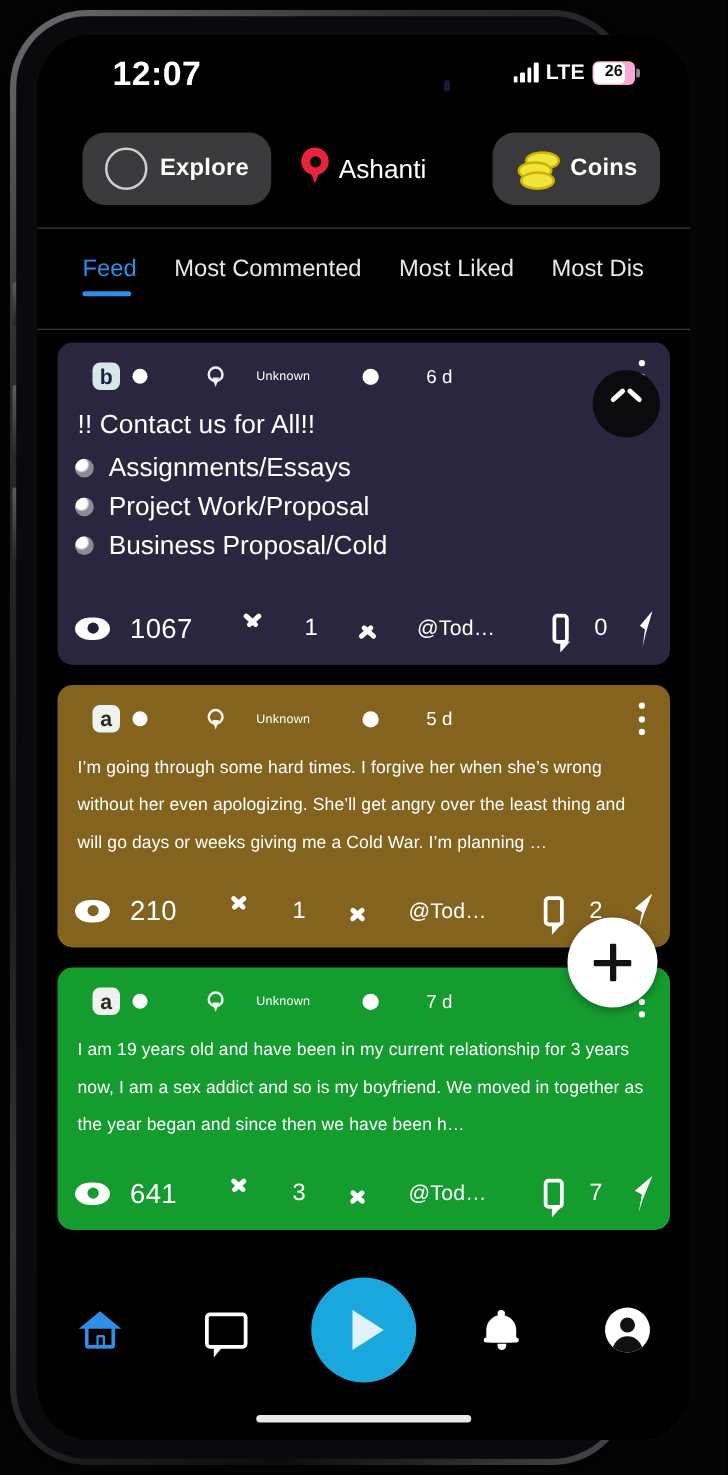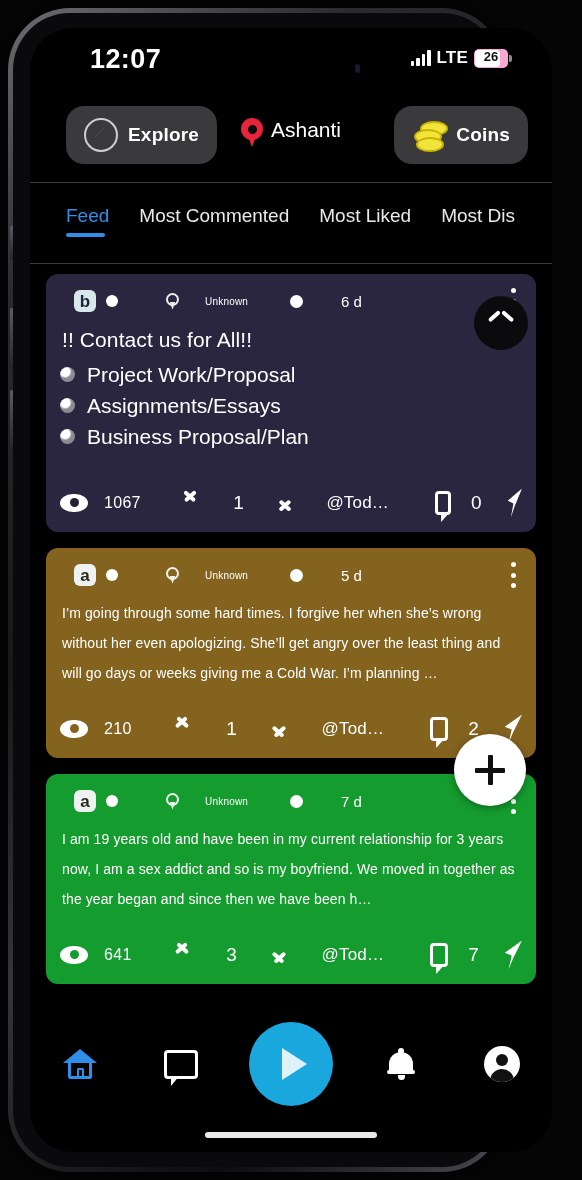--- a/index.html
+++ b/index.html
@@ -45,21 +45,21 @@
   .pill-coins{right:24px;top:16px;}
   .pill-label{color:#fff;font-size:19px;font-weight:700;letter-spacing:.2px;}
   .compass{width:30px;height:30px;border-radius:50%;border:2.2px solid #cfcfd2;position:relative;}
   .compass:after{content:"";position:absolute;left:7px;top:7px;width:12px;height:12px;
     background:#cfcfd2;clip-path:polygon(100% 0,55% 45%,0 100%,45% 55%);}
   .coins-ic{width:34px;height:28px;position:relative;}
   .coins-ic b{position:absolute;display:block;border-radius:50%;background:#f2e43c;border:2px solid #c9b400;}
   .coins-ic b:nth-child(1){left:8px;top:0;width:24px;height:11px;}
   .coins-ic b:nth-child(2){left:2px;top:8px;width:24px;height:11px;}
   .coins-ic b:nth-child(3){left:4px;top:16px;width:24px;height:11px;}
-  .loc{position:absolute;left:50%;top:28px;transform:translateX(-50%);display:flex;align-items:flex-start;gap:8px;}
+  .loc{position:absolute;left:50%;top:28px;transform:translateX(-50%);display:flex;align-items:flex-end;gap:8px;}
   .pin{width:22px;height:30px;position:relative;}
   .pin:before{content:"";position:absolute;left:0;top:0;width:22px;height:22px;border-radius:50% 50% 50% 50%;background:#e8243c;}
   .pin:after{content:"";position:absolute;left:6px;top:16px;width:10px;height:13px;background:#e8243c;
     clip-path:polygon(0 0,100% 0,50% 100%);}
   .pin u{position:absolute;left:6.5px;top:6.5px;width:9px;height:9px;border-radius:50%;background:#0b0b0b;}
   .loc-name{color:#fff;font-size:21px;font-weight:500;}
 
   
   .tabs-wrap{position:absolute;left:0;top:154px;width:522px;height:80px;border-top:1.5px solid #3a3a3c;border-bottom:1.5px solid #3a3a3c;}
   .tabs{position:absolute;left:0;top:0;width:522px;height:77px;display:flex;align-items:center;padding-left:36px;gap:30px;box-sizing:border-box;white-space:nowrap;}
@@ -94,21 +94,21 @@
   .bullets li{display:flex;align-items:center;gap:12px;font-size:21px;line-height:31px;color:#fff;}
   .bdot{width:15px;height:15px;border-radius:50%;background:radial-gradient(circle at 35% 32%,#fff 0 32%,#8b8b93 46% 100%);flex:none;}
 
   .actions{display:flex;align-items:center;height:58px;color:#fff;}
   .act{display:flex;align-items:center;}
   .eye{width:28px;height:18px;position:relative;}
   .eye:before{content:"";position:absolute;inset:0;background:#fff;border-radius:50%/55%;}
   .eye:after{content:"";position:absolute;left:9.5px;top:4px;width:9px;height:9px;border-radius:50%;background:#241f34;}
   .c2 .eye:after{background:#84631f;}
   .c3 .eye:after{background:#159c2e;}
-  .cnt{font-size:16px;font-weight:500;margin-left:16px;letter-spacing:.3px;}
+  .cnt{font-size:22px;font-weight:500;margin-left:16px;letter-spacing:.3px;}
   .chev{width:22px;height:12px;position:relative;}
   .chev:before,.chev:after{content:"";position:absolute;top:2px;width:14px;height:3.6px;background:#fff;border-radius:2px;}
   .chev:before{left:0;transform:rotate(-42deg);transform-origin:left center;}
   .chev:after{right:0;transform:rotate(42deg);transform-origin:right center;}
   .chev.dn:before{transform:rotate(42deg);}
   .chev.dn:after{transform:rotate(-42deg);}
   .votes{font-size:19px;font-weight:500;}
   .handle{font-size:17px;font-weight:500;letter-spacing:.2px;}
   .bubble{width:27px;height:24px;border:3px solid #fff;border-radius:4px;position:relative;box-sizing:border-box;}
   .bubble:after{content:"";position:absolute;left:3px;bottom:-10px;width:8px;height:9px;background:#fff;clip-path:polygon(0 0,100% 0,0 100%);}
@@ -231,29 +231,29 @@
                 <i></i>
               </span>
           </div>
           <div class="collapse">
               <span class="chev"></span>
             </div>
           <div class="card-body">!! Contact us for All!!</div>
           <ul class="bullets">
             <li>
                 <span class="bdot"></span>
+                <span>Assignments/Essays</span>
+              </li>
+            <li>
+                <span class="bdot"></span>
                 <span>Project Work/Proposal</span>
               </li>
             <li>
                 <span class="bdot"></span>
-                <span>Assignments/Essays</span>
-              </li>
-            <li>
-                <span class="bdot"></span>
-                <span>Business Proposal/Plan</span>
+                <span>Business Proposal/Cold</span>
               </li>
           </ul>
           <div class="actions" style="margin-top:22px;">
             <span class="act">
               <span class="eye"></span>
               <span class="cnt">1067</span>
             </span>
             <span class="chev" style="margin-left:44px;"></span>
             <span class="votes" style="margin-left:38px;">1</span>
             <span class="chev dn" style="margin-left:36px;"></span>

